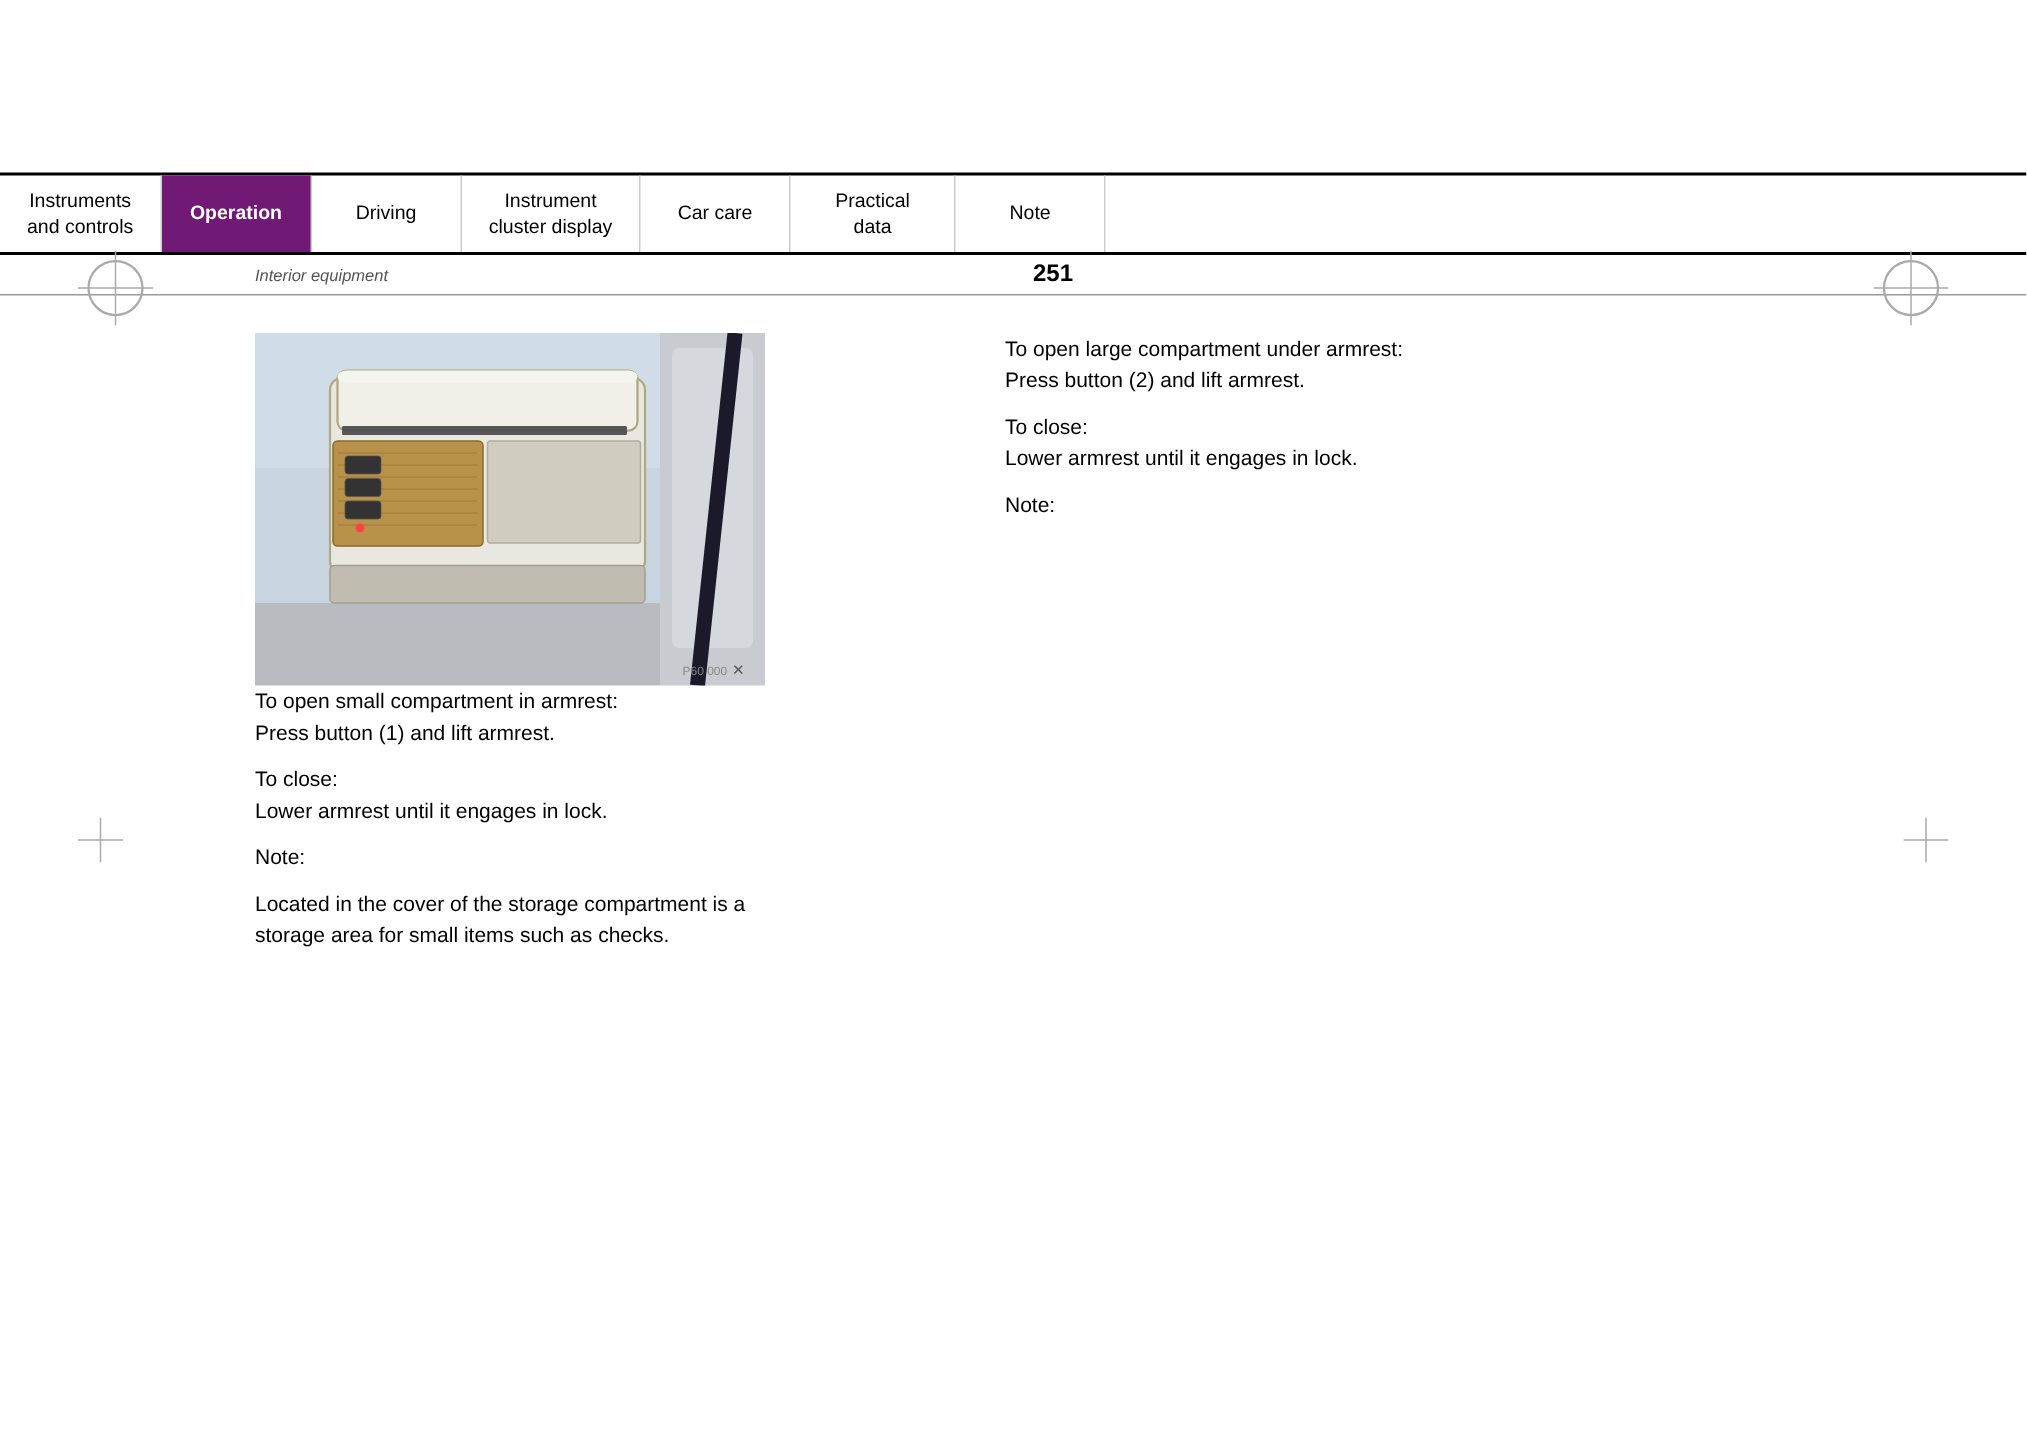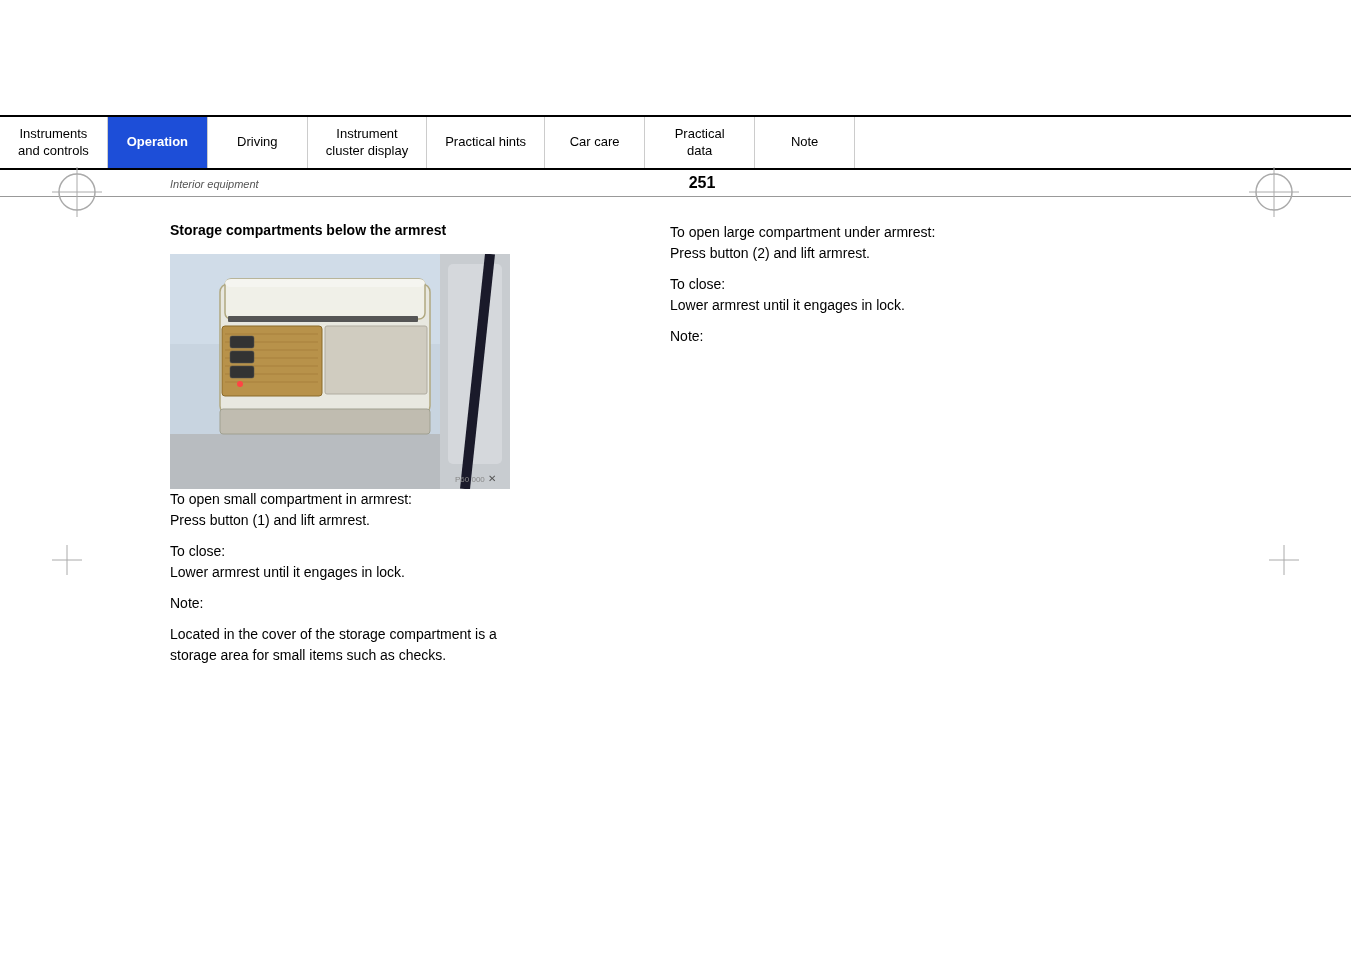--- a/index.html
+++ b/index.html
@@ -36,21 +36,21 @@
       border-right: 1px solid #ccc;
       min-width: 100px;
       cursor: pointer;
     }
 
     .nav-item:first-child {
       border-left: none;
     }
 
     .nav-item.active {
-      background-color: #1d4ed8;
+      background-color: #701a75;
       color: #ffffff;
       font-weight: bold;
     }
 
     .nav-item.instruments {
       font-size: 13px;
     }
 
     .nav-item.technical {
       min-width: 110px;
@@ -168,43 +168,39 @@
       <span>Operation</span>
     </div>
     <div class="nav-item">
       <span>Driving</span>
     </div>
     <div class="nav-item">
       <span style="white-space:pre-line;text-align:center;">Instrument
 cluster display</span>
     </div>
     <div class="nav-item">
-      <span>Practical hints</span>
-    </div>
-    <div class="nav-item">
       <span>Car care</span>
     </div>
     <div class="nav-item technical">
       <span style="white-space:pre-line;text-align:center;">Practical
 data</span>
     </div>
     <div class="nav-item">
       <span>Note</span>
     </div>
   </nav>
 
   <div class="sub-header-line">
     <span class="sub-header-left">Interior equipment</span>
     <span class="sub-header-page">251</span>
   </div>
 
   <div class="content-area">
 
     <div class="left-col">
-      <div class="section-header">Storage compartments below the armrest</div>
 
       <div class="armrest-img-container">
         <svg width="340" height="235" viewBox="0 0 340 235" xmlns="http://www.w3.org/2000/svg">
 
           <rect width="340" height="235" fill="#d0dce8"></rect>
 
           <rect x="0" y="90" width="340" height="145" fill="#c8d4e0"></rect>
 
           <rect x="50" y="30" width="210" height="130" rx="8" fill="#e8e8e0" stroke="#b0a880" stroke-width="1.5"></rect>
 

